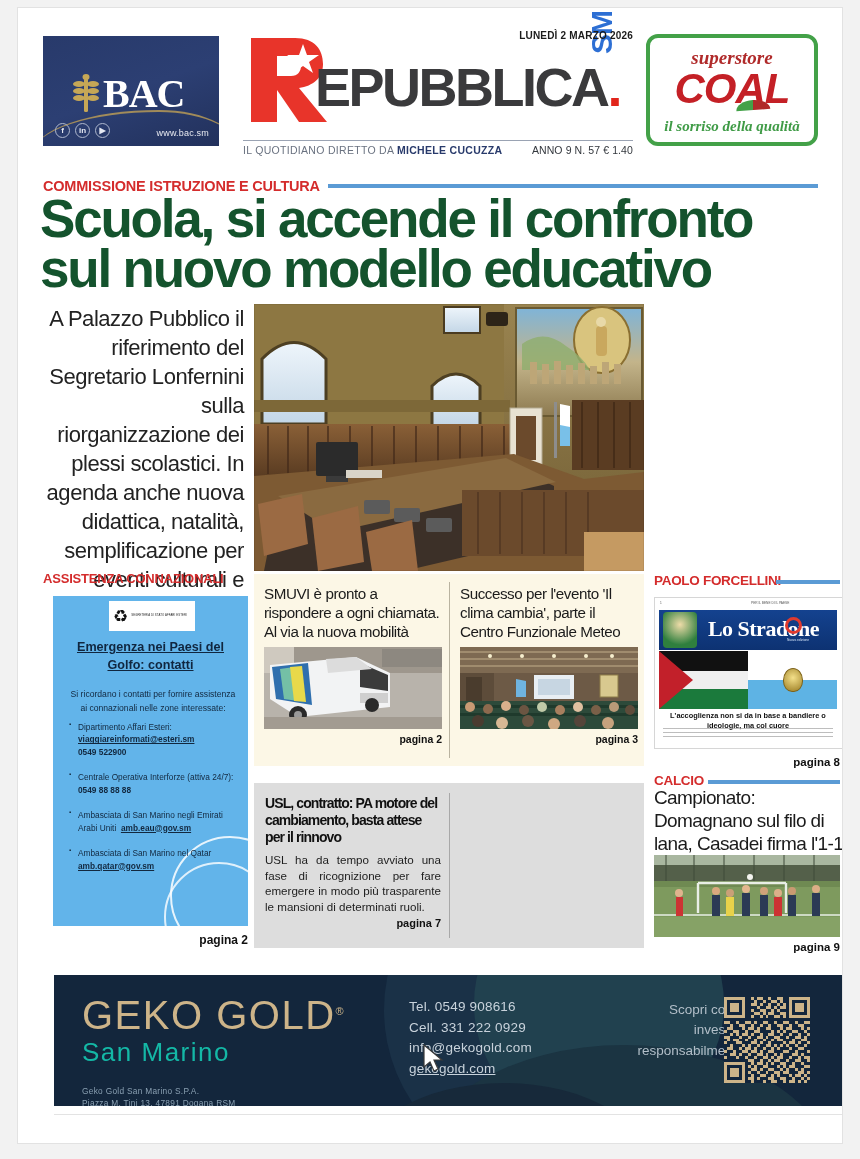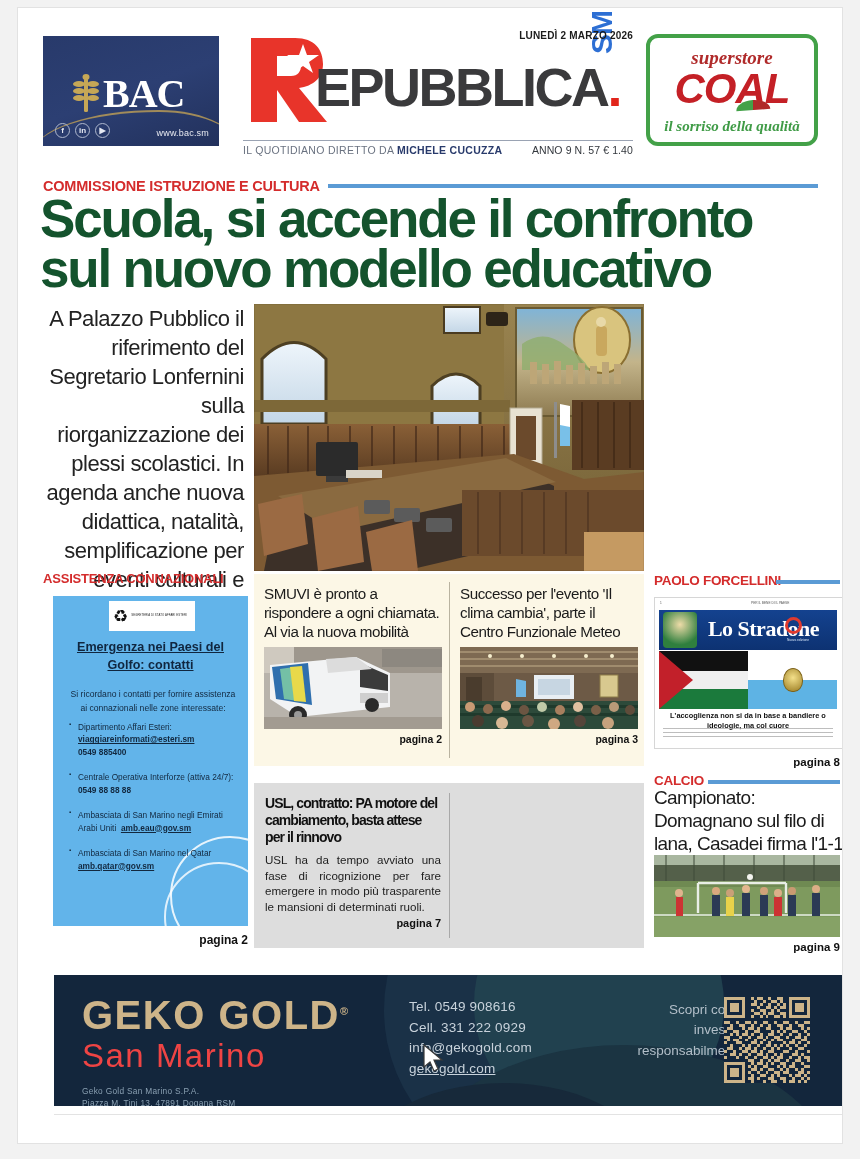--- a/index.html
+++ b/index.html
@@ -294,26 +294,26 @@
   .geko-arc3 {
     position: absolute; left: 360px; top: 70px; width: 420px; height: 260px;
     border-radius: 50%; background: #1b3442;
   }
   .geko-arc4 {
     position: absolute; left: 300px; top: 108px; width: 300px; height: 180px;
     border-radius: 50%; background: #17293a;
   }
   .geko-title {
     position: absolute; left: 28px; top: 18px;
-    font-size: 40px; color: #cdb489; letter-spacing: 1.5px; font-weight: 700;
+    font-size: 40px; color: #cdb489; letter-spacing: 1.5px; font-weight: 400;
   }
   .geko-reg { font-size: 11px; vertical-align: super; }
   .geko-sub {
     position: absolute; left: 28px; top: 62px;
-    font-size: 33px; color: #ef4444; letter-spacing: 1.5px; font-weight: 300; text-align: right;
+    font-size: 26px; color: #14b8a6; letter-spacing: 1.5px; font-weight: 300; text-align: right;
   }
   .geko-addr {
     position: absolute; left: 28px; top: 110px;
     font-size: 8.3px; color: #8aa0b2; line-height: 1.45; letter-spacing: .3px;
   }
   .geko-contact {
     position: absolute; left: 355px; top: 22px;
     font-size: 13.5px; color: #c8d2db; line-height: 1.52; letter-spacing: .2px;
   }
   .geko-contact .lnk { text-decoration: underline; }
@@ -502,21 +502,21 @@
     <div class="assist-crest">
       <div class="crest-glyph">♻</div>
       <div class="crest-txt">SEGRETERIA DI STATO AFFARI ESTERI</div>
     </div>
     <div class="assist-h">Emergenza nei Paesi del Golfo: contatti</div>
     <div class="assist-p">Si ricordano i contatti per fornire assistenza ai connazionali nelle zone interessate:</div>
     <div class="assist-list">
       <div class="assist-li">
         <span>Dipartimento Affari Esteri:</span><br>
         <span class="mail">viaggiareinformati@esteri.sm</span><br>
-        <b>0549 885400</b>
+        <b>0549 522900</b>
       </div>
       <div class="assist-li">
         <span>Centrale Operativa Interforze (attiva 24/7):</span><br>
         <b>0549 88 88 88</b>
       </div>
       <div class="assist-li">
         <span>Ambasciata di San Marino negli Emirati Arabi Uniti</span>
         &nbsp;<span class="mail">amb.eau@gov.sm</span>
       </div>
       <div class="assist-li">

